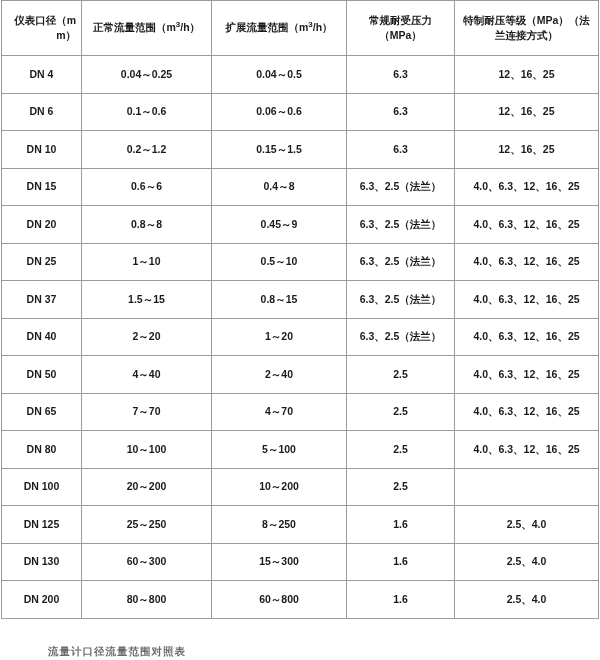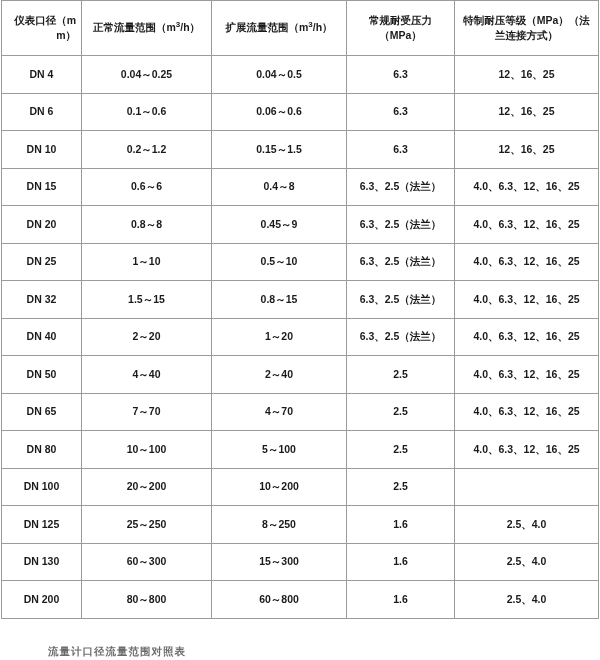--- a/index.html
+++ b/index.html
@@ -125,21 +125,21 @@
         <td>4.0、6.3、12、16、25</td>
       </tr>
       <tr>
         <td class="c0">DN 25</td>
         <td>1～10</td>
         <td>0.5～10</td>
         <td>6.3、2.5（法兰）</td>
         <td>4.0、6.3、12、16、25</td>
       </tr>
       <tr>
-        <td class="c0">DN 32</td>
+        <td class="c0">DN 37</td>
         <td>1.5～15</td>
         <td>0.8～15</td>
         <td>6.3、2.5（法兰）</td>
         <td>4.0、6.3、12、16、25</td>
       </tr>
       <tr>
         <td class="c0">DN 40</td>
         <td>2～20</td>
         <td>1～20</td>
         <td>6.3、2.5（法兰）</td>

